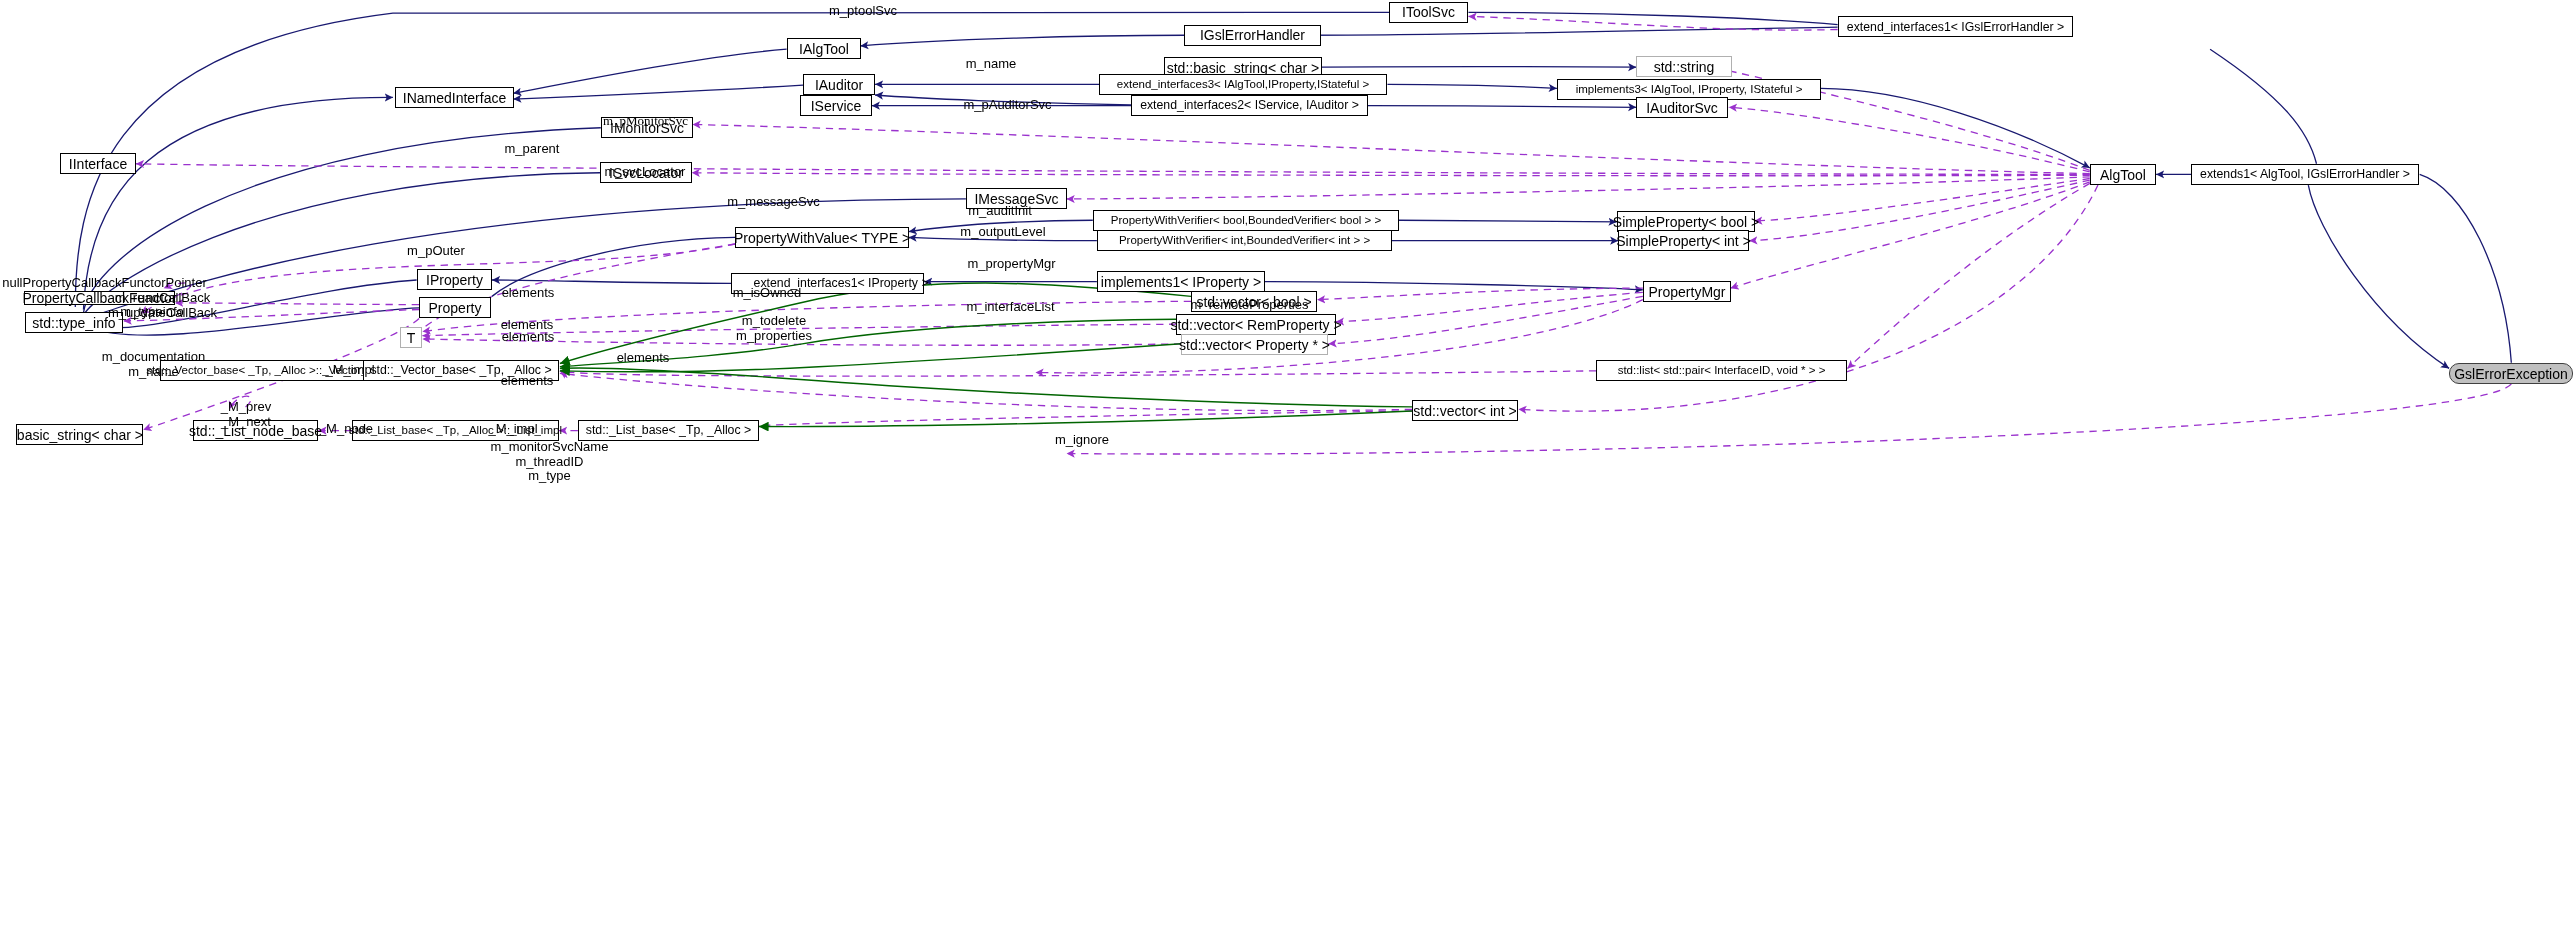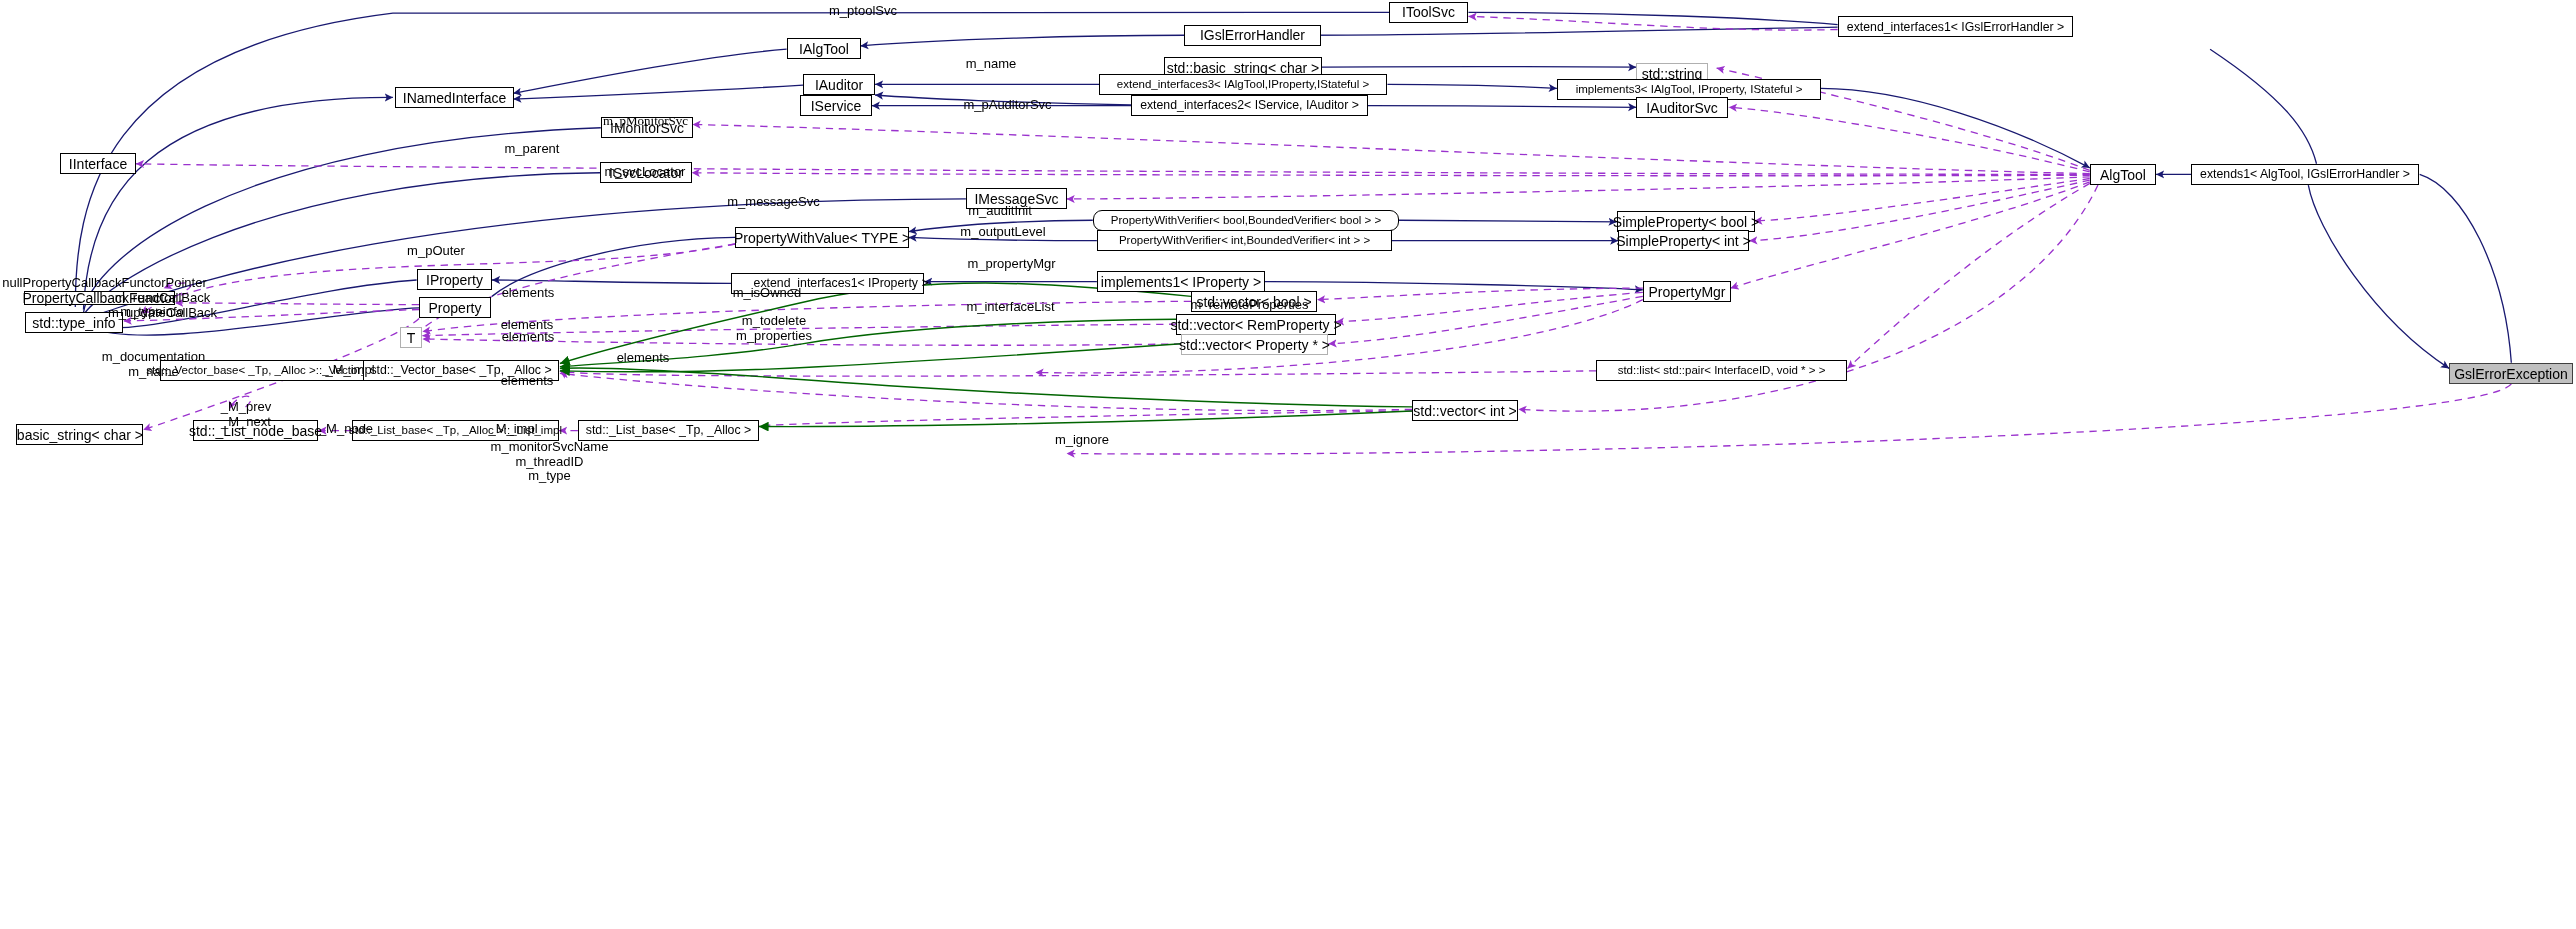--- a/index.html
+++ b/index.html
@@ -129,54 +129,54 @@
       <path d="M 1725,502 C 1450,515 1100,522 927,521" marker-end="url(#arrT)"></path>
     </g>
   </svg>
 
   <div id="nodes">
       <div class="node" style="left: 1389px; top: 1.6px; width: 79px; height: 21px;">IToolSvc</div>
       <div class="node" style="left: 1838px; top: 16.4px; width: 235px; height: 21px; font-size: 12.3px;">extend_interfaces1&lt; IGslErrorHandler &gt;</div>
       <div class="node" style="left: 1184px; top: 24.6px; width: 137px; height: 21px;">IGslErrorHandler</div>
       <div class="node" style="left: 787px; top: 38px; width: 74px; height: 21px;">IAlgTool</div>
       <div class="node" style="left: 1164px; top: 57px; width: 158px; height: 21px;">std::basic_string&lt; char &gt;</div>
-      <div class="node lightborder" style="left: 1636px; top: 63px; width: 72px; height: 21px; text-align: center;">std::string</div>
+      <div class="node lightborder" style="left: 1636px; top: 56px; width: 96px; height: 21px; text-align: center;">std::string</div>
       <div class="node" style="left: 1099px; top: 74px; width: 288px; height: 21px; font-size: 11.5px;">extend_interfaces3&lt; IAlgTool,IProperty,IStateful &gt;</div>
       <div class="node" style="left: 1557px; top: 79px; width: 264px; height: 21px; font-size: 11.5px;">implements3&lt; IAlgTool, IProperty, IStateful &gt;</div>
       <div class="node" style="left: 803px; top: 74px; width: 72px; height: 21px;">IAuditor</div>
       <div class="node" style="left: 395px; top: 87px; width: 119px; height: 21px;">INamedInterface</div>
       <div class="node" style="left: 800px; top: 95px; width: 72px; height: 21px;">IService</div>
       <div class="node" style="left: 1131px; top: 95px; width: 237px; height: 21px; font-size: 12.3px;">extend_interfaces2&lt; IService, IAuditor &gt;</div>
       <div class="node" style="left: 1636px; top: 97px; width: 92px; height: 21px;">IAuditorSvc</div>
       <div class="node" style="left: 601px; top: 117px; width: 92px; height: 21px;">IMonitorSvc</div>
       <div class="node" style="left: 60px; top: 153px; width: 76px; height: 21px;">IInterface</div>
       <div class="node" style="left: 600px; top: 162px; width: 92px; height: 21px;">ISvcLocator</div>
       <div class="node" style="left: 2090px; top: 164px; width: 66px; height: 21px;">AlgTool</div>
       <div class="node" style="left: 2191px; top: 164px; width: 228px; height: 21px; font-size: 12.3px;">extends1&lt; AlgTool, IGslErrorHandler &gt;</div>
       <div class="node" style="left: 966px; top: 188px; width: 101px; height: 21px;">IMessageSvc</div>
-      <div class="node" style="left: 1093px; top: 210px; width: 306px; height: 21px; font-size: 11.5px; border-radius: 9px;">PropertyWithVerifier&lt; bool,BoundedVerifier&lt; bool &gt; &gt;</div>
+      <div class="node" style="left: 1093px; top: 210px; width: 306px; height: 21px; font-size: 11.5px;">PropertyWithVerifier&lt; bool,BoundedVerifier&lt; bool &gt; &gt;</div>
       <div class="node" style="left: 735px; top: 227px; width: 174px; height: 21px;">PropertyWithValue&lt; TYPE &gt;</div>
       <div class="node" style="left: 1617px; top: 211px; width: 138px; height: 21px;">SimpleProperty&lt; bool &gt;</div>
       <div class="node" style="left: 1097px; top: 230px; width: 295px; height: 21px; font-size: 11.5px;">PropertyWithVerifier&lt; int,BoundedVerifier&lt; int &gt; &gt;</div>
       <div class="node" style="left: 1618px; top: 230px; width: 131px; height: 21px;">SimpleProperty&lt; int &gt;</div>
       <div class="node" style="left: 417px; top: 269px; width: 75px; height: 21px;">IProperty</div>
       <div class="node" style="left: 731px; top: 273px; width: 193px; height: 21px; font-size: 12.3px; padding-left: 32px;">extend_interfaces1&lt; IProperty &gt;</div>
       <div class="node" style="left: 1097px; top: 271px; width: 168px; height: 21px;">implements1&lt; IProperty &gt;</div>
       <div class="node" style="left: 1643px; top: 281px; width: 88px; height: 21px;">PropertyMgr</div>
       <div class="node" style="left: 24px; top: 291px; width: 151px; height: 14px;">PropertyCallbackFunctor</div>
       <div class="node" style="left: 419px; top: 297px; width: 72px; height: 21px;">Property</div>
       <div class="node" style="left: 1191px; top: 291px; width: 126px; height: 21px;">std::vector&lt; bool &gt;</div>
       <div class="node" style="left: 25px; top: 312px; width: 98px; height: 21px;">std::type_info</div>
       <div class="node" style="left: 1176px; top: 314px; width: 160px; height: 21px;">std::vector&lt; RemProperty &gt;</div>
       <div class="node lightborder" style="left: 400px; top: 327px; width: 22px; height: 21px;">T</div>
       <div class="node lightborder" style="left: 1181px; top: 334px; width: 147px; height: 21px;">std::vector&lt; Property * &gt;</div>
       <div class="node" style="left: 160px; top: 360px; width: 215px; height: 21px; font-size: 11.5px;">std::_Vector_base&lt; _Tp, _Alloc &gt;::_Vector_impl</div>
       <div class="node" style="left: 363px; top: 360px; width: 196px; height: 21px; font-size: 12.3px; text-align: center;">std::_Vector_base&lt; _Tp, _Alloc &gt;</div>
       <div class="node" style="left: 1596px; top: 360px; width: 251px; height: 21px; font-size: 11.5px;">std::list&lt; std::pair&lt; InterfaceID, void * &gt; &gt;</div>
-      <div class="node grey" style="left: 2449px; top: 363px; width: 124px; height: 21px;">GslErrorException</div>
+      <div class="node grey" style="left: 2449px; top: 363px; width: 124px; height: 21px; border-radius: 10px;">GslErrorException</div>
       <div class="node" style="left: 1412px; top: 400px; width: 106px; height: 21px;">std::vector&lt; int &gt;</div>
       <div class="node" style="left: 193px; top: 420px; width: 125px; height: 21px;">std::_List_node_base</div>
       <div class="node" style="left: 352px; top: 420px; width: 207px; height: 21px; font-size: 11.5px;">std::_List_base&lt; _Tp, _Alloc &gt;::_List_impl</div>
       <div class="node" style="left: 578px; top: 420px; width: 181px; height: 21px; font-size: 12.3px;">std::_List_base&lt; _Tp, _Alloc &gt;</div>
       <div class="node" style="left: 16.4px; top: 424px; width: 127px; height: 21px;">basic_string&lt; char &gt;</div>
     </div>
 
   <div id="labels">
       <div class="elabel" style="left: 814px; top: 4.1px; width: 98px; white-space: pre;">m_ptoolSvc</div>
       <div class="elabel" style="left: 950px; top: 57px; width: 82px; white-space: pre;">m_name</div>

